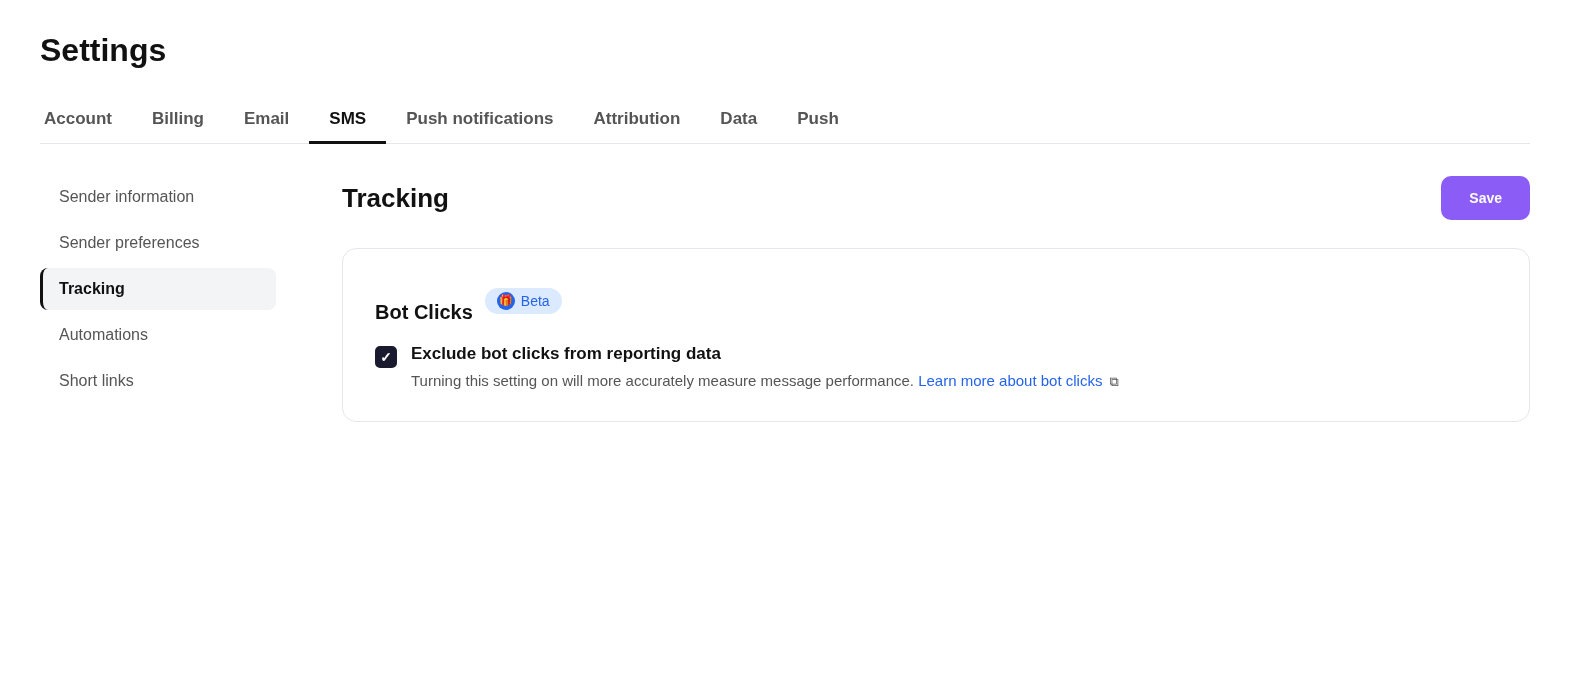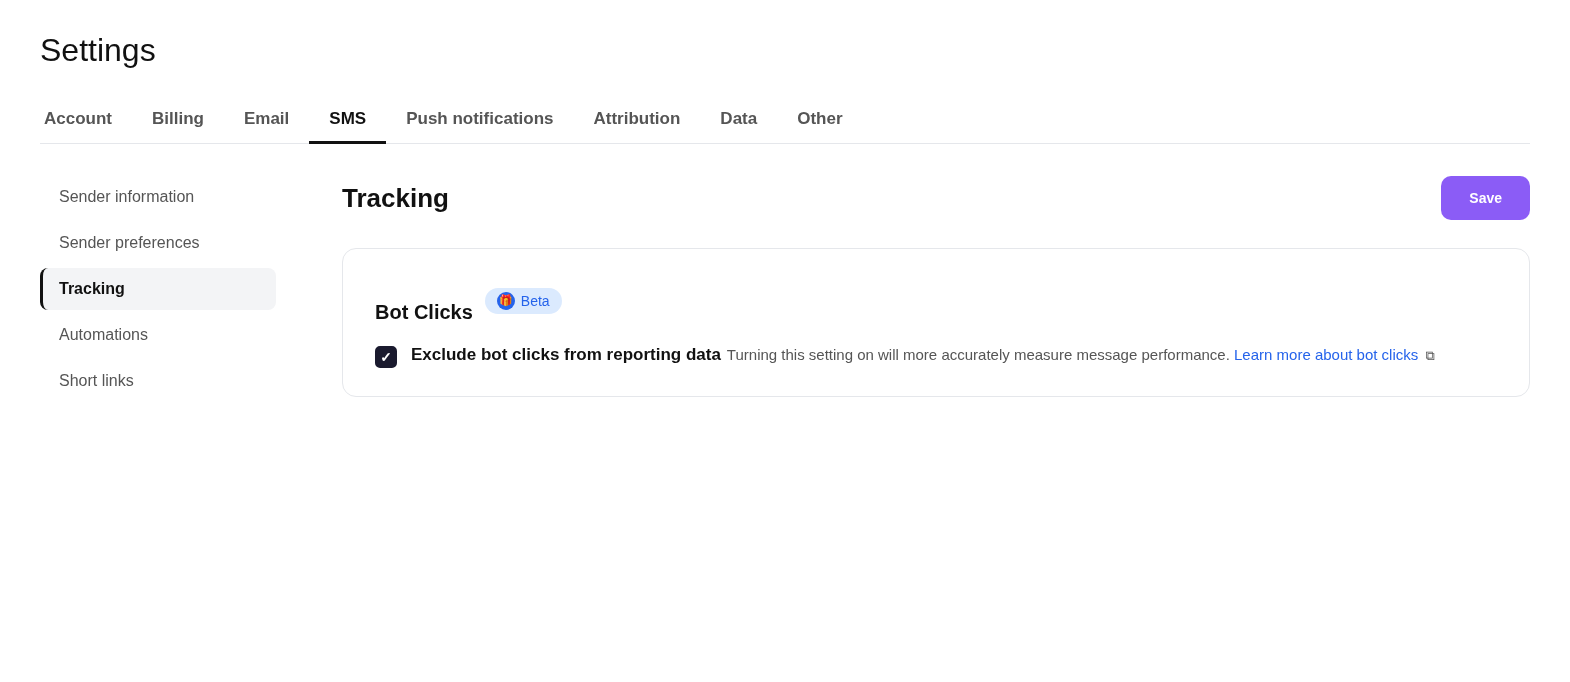--- a/index.html
+++ b/index.html
@@ -8,21 +8,21 @@
       background: #fff;
       color: #1a1a1a;
       font-size: 16px;
     }
     .page-container {
       max-width: 1570px;
       padding: 32px 40px 0 40px;
     }
     .page-title {
       font-size: 32px;
-      font-weight: 400;
+      font-weight: 700;
       margin-bottom: 28px;
       color: #111;
     }
     .tabs-bar {
       display: flex;
       align-items: center;
       border-bottom: 1px solid #e5e7eb;
       gap: 0;
       margin-bottom: 0;
     }
@@ -160,23 +160,22 @@
       background: #1a1a2e;
       border-color: #1a1a2e;
     }
     .checkmark {
       color: #fff;
       font-size: 14px;
       font-weight: 700;
     }
     .checkbox-label-group {
       display: flex;
-      flex-direction: row;
+      flex-direction: column;
       gap: 6px;
-      align-items: center;
     }
     .checkbox-label {
       font-size: 17px;
       font-weight: 600;
       color: #111;
     }
     .checkbox-desc {
       font-size: 15px;
       color: #555;
       line-height: 1.5;
@@ -199,21 +198,21 @@
   <h1 class="page-title">Settings</h1>
 
   <nav class="tabs-bar">
     <div class="tab-item">Account</div>
     <div class="tab-item">Billing</div>
     <div class="tab-item">Email</div>
     <div class="tab-item active">SMS</div>
     <div class="tab-item">Push notifications</div>
     <div class="tab-item">Attribution</div>
     <div class="tab-item">Data</div>
-    <div class="tab-item">Other</div>
+    <div class="tab-item">Push</div>
   </nav>
 
   <div class="content-area">
     <aside class="sidebar">
       <div class="sidebar-item">Sender information</div>
       <div class="sidebar-item">Sender preferences</div>
       <div class="sidebar-item active">Tracking</div>
       <div class="sidebar-item">Automations</div>
       <div class="sidebar-item">Short links</div>
     </aside>

